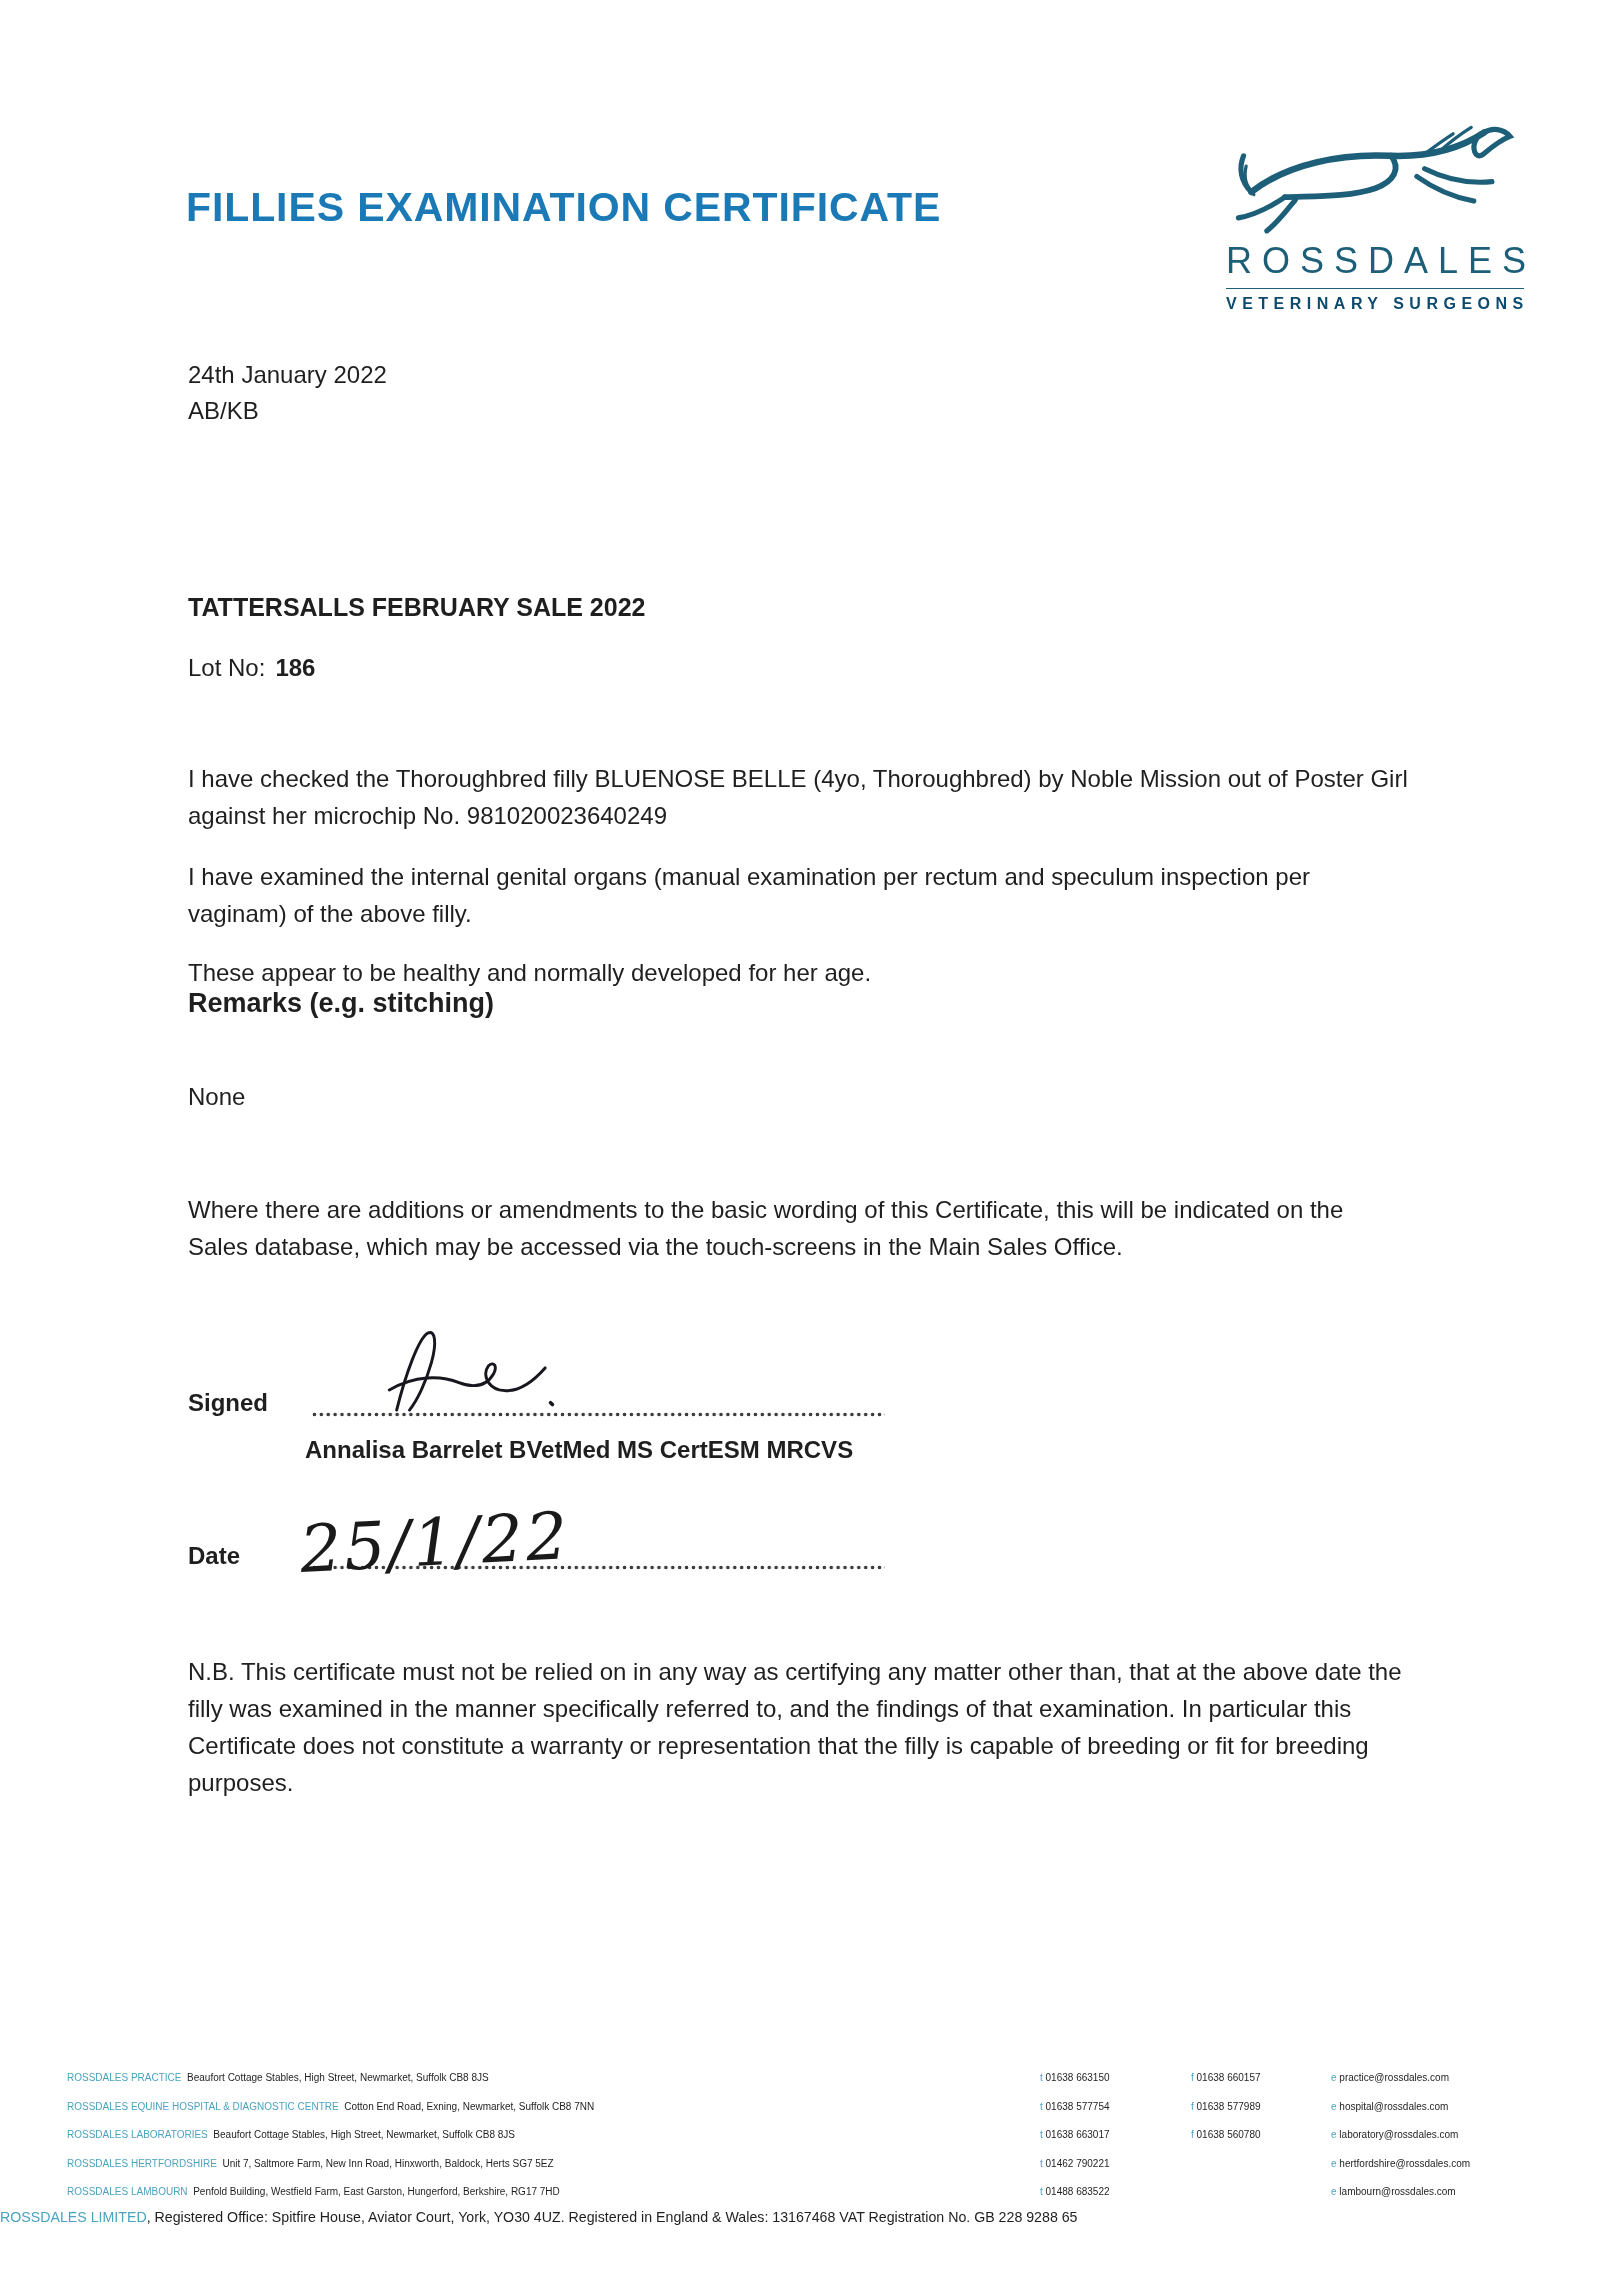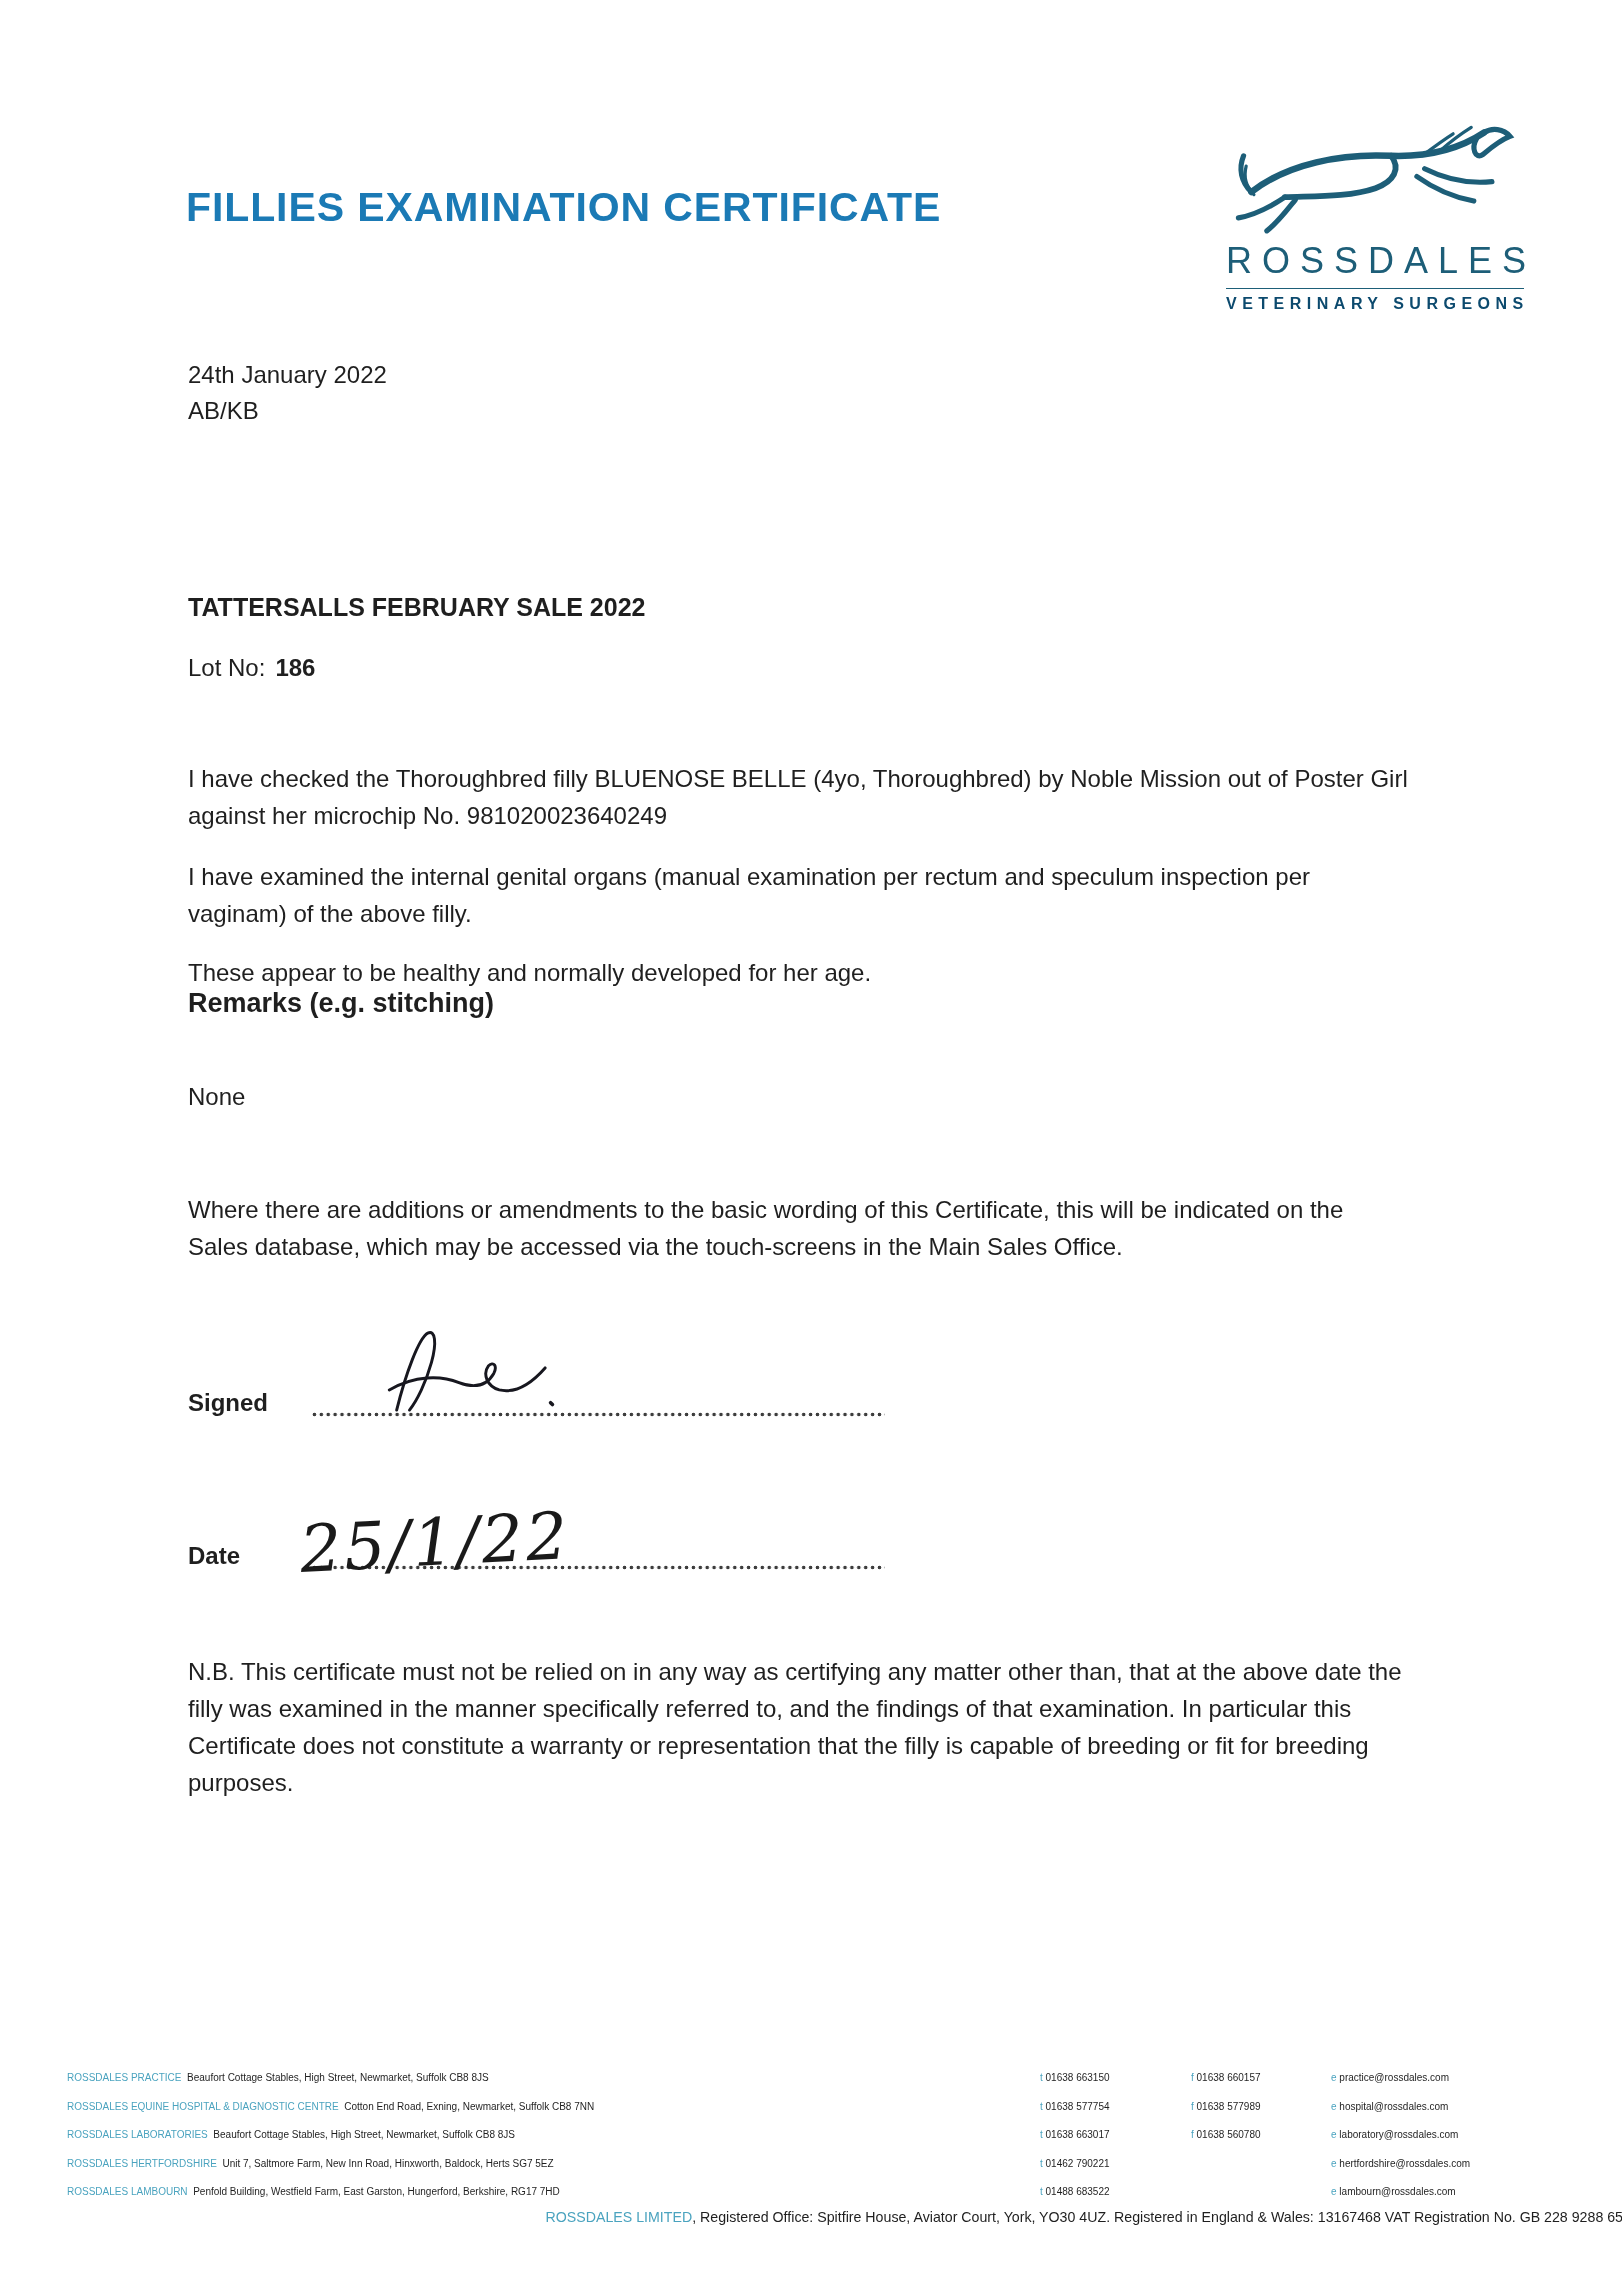--- a/index.html
+++ b/index.html
@@ -78,21 +78,21 @@
 
   
   .footer { left: 67px; top: 2064px; right: 60px; font-size: 10px; }
   .f-row {
     display: grid;
     grid-template-columns: 973px 151px 140px 1fr;
     line-height: 28.5px; white-space: nowrap;
   }
   .teal { color: #4aa3bf; }
   .registered {
-    left: 0; top: 2209px; width: 1623px; text-align: right;
+    left: 0; top: 2209px; width: 1623px; text-align: left;
     font-size: 14.2px;
   }
   .registered .teal { color: #4aa3bf; }
 </style>
 </head>
 <body>
 
 <div class="page">
 
   <div class="abs cert-title">FILLIES EXAMINATION CERTIFICATE</div>
@@ -152,20 +152,21 @@
     <div class="dotline">
       <svg class="sig-image" width="197" height="101" viewBox="0 0 215 110" fill="none" xmlns="http://www.w3.org/2000/svg">
         <g stroke="#17171f" stroke-width="3.2" stroke-linecap="round" fill="none">
           <path d="M28,96 C38,56 52,18 62,12 C70,8 72,22 66,44 C60,66 50,86 42,96"></path>
           <path d="M20,74 C48,58 76,58 96,66 C112,72 126,70 134,56 C138,48 134,42 128,48 C122,56 126,70 140,74 C158,78 176,66 190,50"></path>
           <path d="M196,88 L198,90" stroke-width="4"></path>
         </g>
       </svg>
     </div>
   </div>
+  <div class="abs signatory">Annalisa Barrelet BVetMed MS CertESM MRCVS</div>
 
   <div class="abs date-row">
     <div class="date-label">Date</div>
     <div class="dotline">
       <span class="handwritten">25/1/22</span>
     </div>
   </div>
 
   <div class="abs para p5">N.B. This certificate must not be relied on in any way as certifying any matter other than, that at the above date the filly was examined in the manner specifically referred to, and the findings of that examination.  In particular this Certificate does not constitute a warranty or representation that the filly is capable of breeding or fit for breeding purposes.</div>
 

